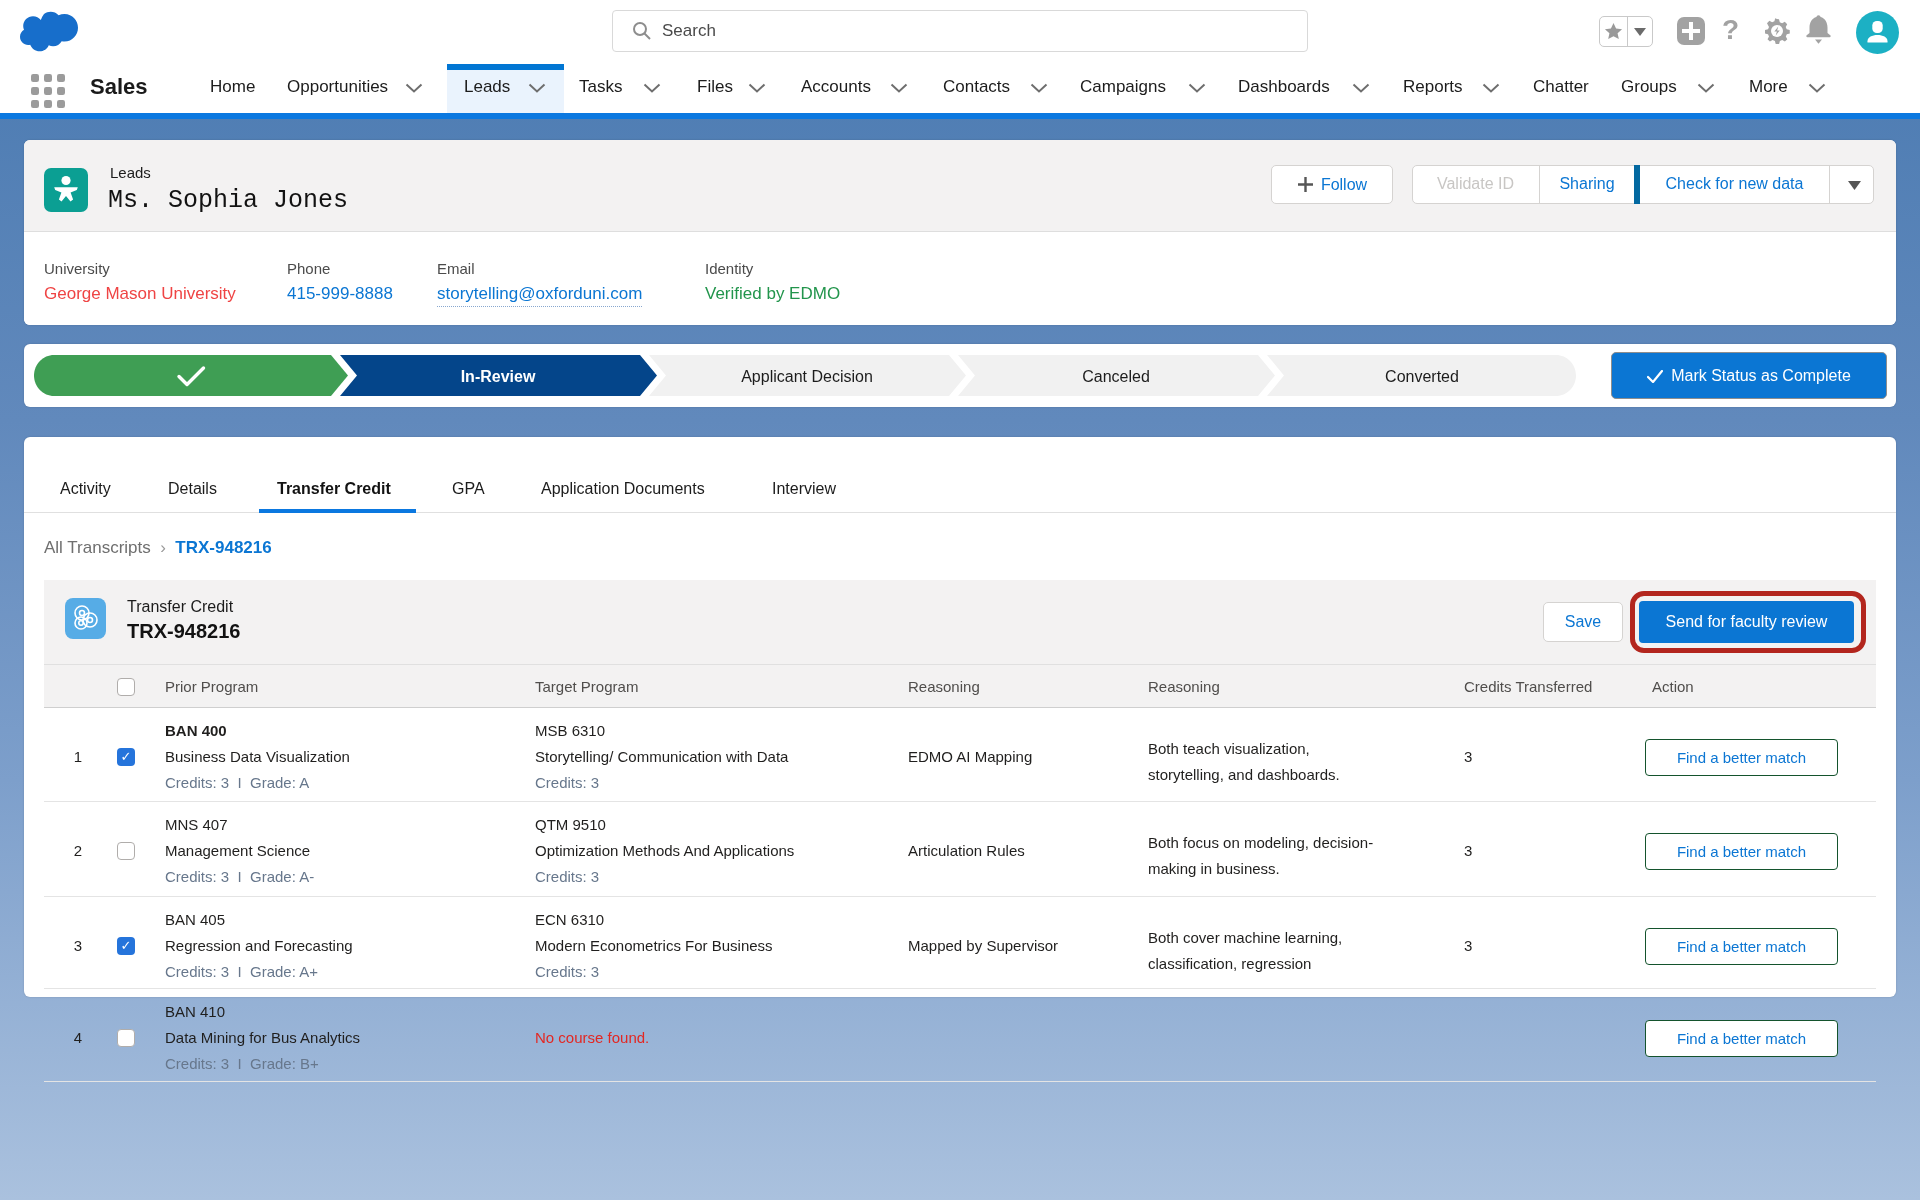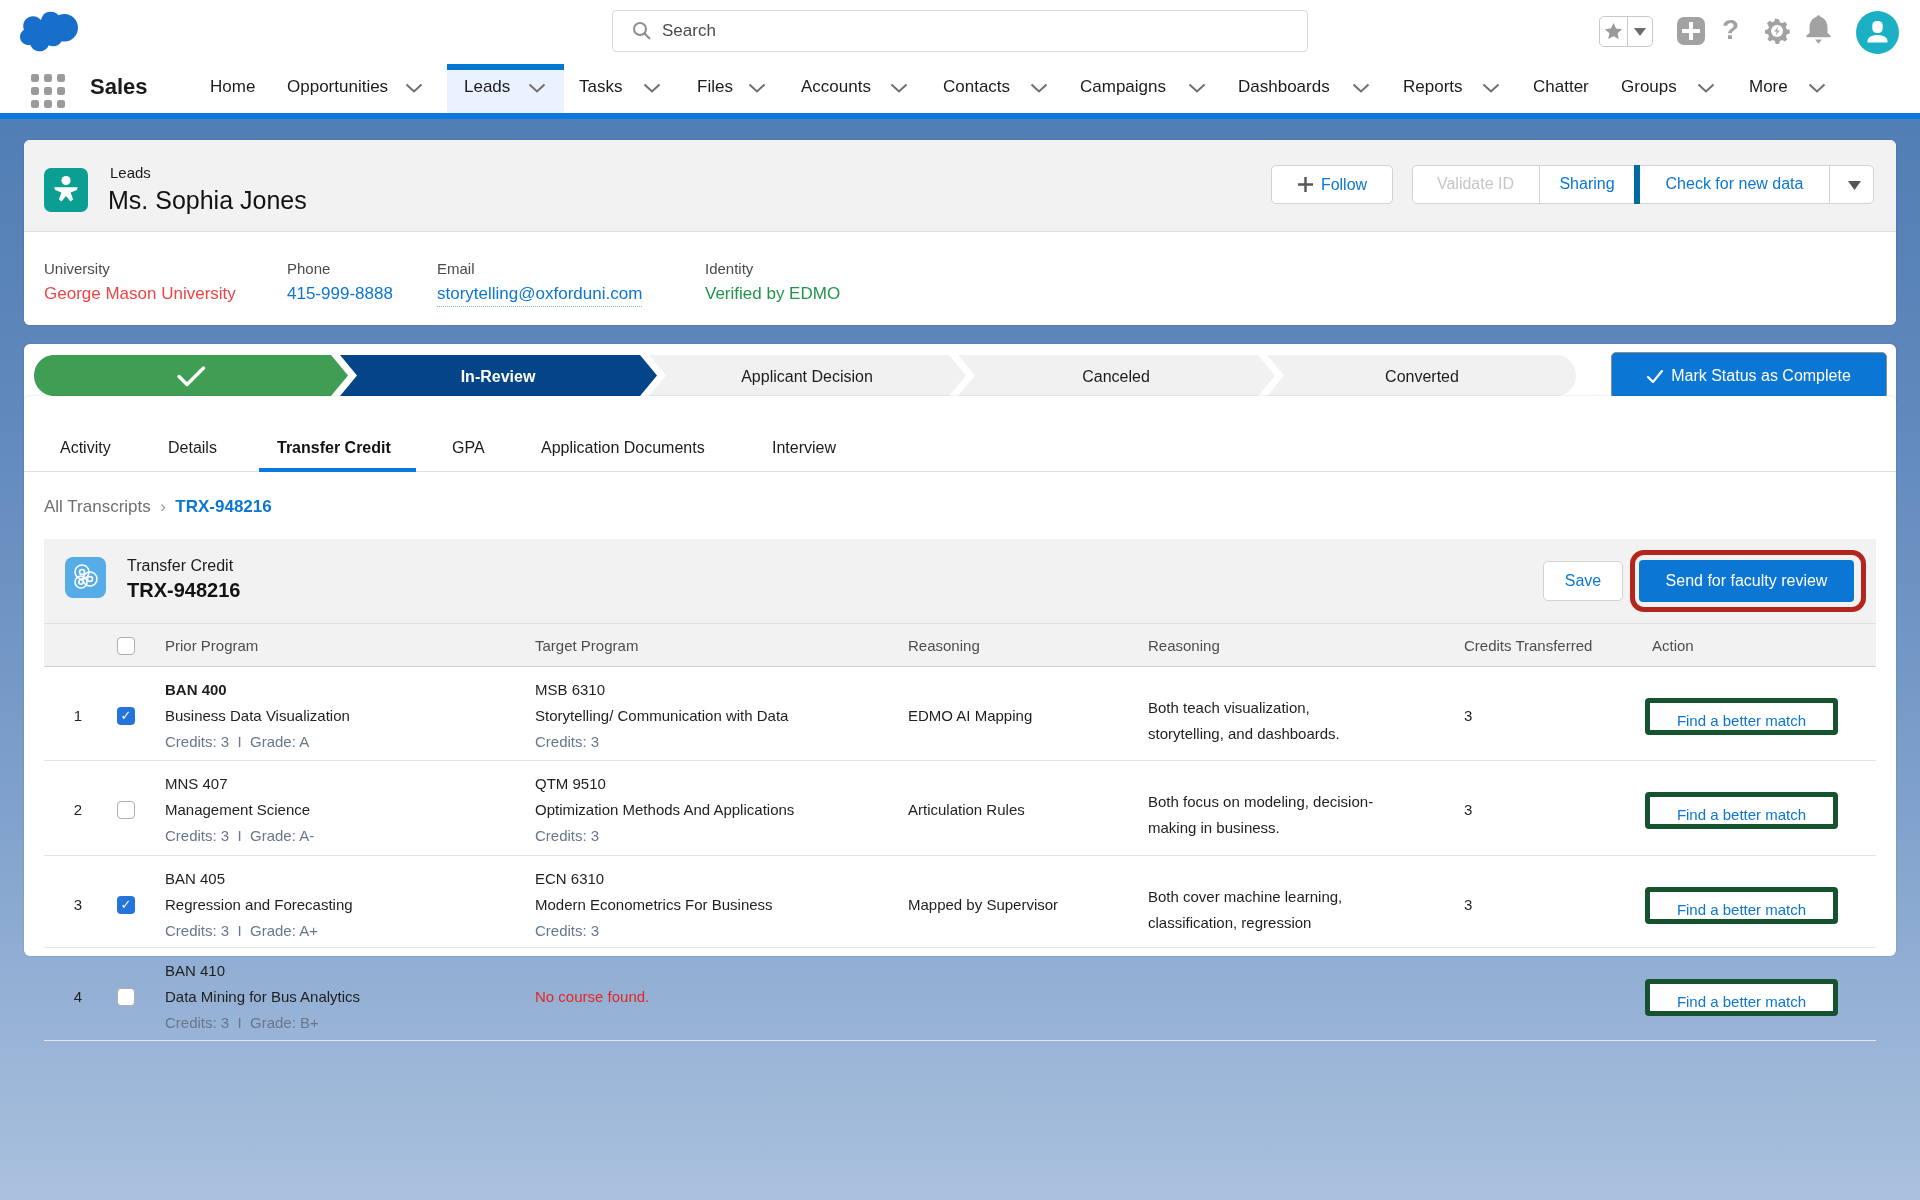--- a/index.html
+++ b/index.html
@@ -31,36 +31,36 @@
 #leadicon { position:absolute; left:20px; top:28px; width:44px; height:44px; border-radius:7px; background:#0b9f93; }
 #fieldrow { position:absolute; top:92px; left:0; right:0; bottom:0; background:#fff; border-radius:0 0 6px 6px; }
 .flabel { font-size:15px; color:#4b4b4b; }
 .fvalue { font-size:17px; color:#ef4444; }
 .btn { position:absolute; background:#fff; border:1px solid #d5d3d1; border-radius:5px; font-size:16px; color:#0b76d3; text-align:center; }
 
 
 #card2 { top:344px; height:63px; }
 
 
-#card3 { top:396px; height:560px; }
+#card3 { top:437px; height:560px; }
 .tabtxt { position:absolute; top:0; height:75px; line-height:104px; font-size:16px; color:#1c1c1c; }
 #tabline { position:absolute; top:75px; left:0; width:1872px; height:1px; background:#e0e0e0; }
 #tabunder { position:absolute; top:72px; left:235px; width:157px; height:4px; background:#0b78e0; }
 #crumb { position:absolute; top:101px; left:20px; font-size:17px; color:#6f6f6f; }
 #sechead { position:absolute; top:143px; left:20px; width:1832px; height:85px; background:#f3f2f2; border-bottom:1px solid #e0e0e0; }
 #tabhead { position:absolute; top:228px; left:20px; width:1832px; height:43px; background:#f3f2f2; border-bottom:1px solid #cfcfcf; }
 .th { position:absolute; top:0; height:43px; line-height:43px; font-size:15px; color:#504e4c; }
 .row { position:absolute; left:20px; width:1832px; border-bottom:1px solid #e4e4e4; }
 .code { position:absolute; font-size:15px; color:#201f1e; }
 .cname { position:absolute; font-size:15px; color:#201f1e; }
 .ccred { position:absolute; font-size:15px; color:#67778c; }
 .ceval { position:absolute; font-size:15px; color:#201f1e; }
 .creason { position:absolute; font-size:15px; color:#201f1e; line-height:26px; }
 .rownum { position:absolute; width:20px; text-align:center; font-size:15px; color:#201f1e; }
-.findbtn { position:absolute; left:1601px; width:193px; height:37px; border:5px solid #14532d; border-radius:4px; background:#fff; color:#0b76d3; font-size:15px; text-align:center; line-height:35px; }
+.findbtn { position:absolute; left:1601px; width:193px; height:37px; border:1px solid #14532d; border-radius:4px; background:#fff; color:#0b76d3; font-size:15px; text-align:center; line-height:35px; }
 .cb { position:absolute; width:18px; height:18px; border:1px solid #b0adab; border-radius:4px; background:#fff; }
 .cbchk { position:absolute; width:18px; height:18px; border-radius:4px; background:#2574db; color:#fff; text-align:center; line-height:18px; font-size:13px; }
 </style>
 </head>
 <body>
 
 <div id="topbar">
 
   <svg class="abs" style="left:20px;top:10px" width="58" height="42" viewBox="0 0 58 42">
     <path fill="#176ecb" d="M24 4c4.5-3.4 10.8-2.9 14.6 1.2 1.8-.8 3.8-1.2 5.9-1.2 8 0 13.5 6.6 13.5 13.7S52.4 31.5 44.5 31.5c-1 0-1.9-.1-2.8-.3-1.7 3-4.9 5-8.6 5-1.5 0-3-.4-4.3-1-1.5 3.6-5 6.1-9.2 6.1-4.3 0-8-2.7-9.4-6.5-.6.1-1.3.2-2 .2C3.6 35 0 31.3 0 26.8c0-3 1.6-5.6 4-7-.5-1.2-.8-2.4-.8-3.8C3.2 10.6 7.6 6.2 13 6.2c3.2 0 6 1.5 7.8 3.8C21.6 7.7 22.7 5.7 24 4z"></path>
@@ -177,21 +177,21 @@
 
 <div class="card" id="card1">
   <div id="card1head">
     <div id="leadicon">
       <svg style="position:absolute;left:0;top:0" width="44" height="44" viewBox="0 0 44 44">
         <circle cx="22" cy="12.5" r="4.6" fill="#fff"></circle>
         <path fill="#fff" d="M10.2 19.2h23.6l-1 2.9-6.2 2.3 2.5 7.2-2.6 2-4.5-5.5-4.5 5.5-2.6-2 2.5-7.2-6.2-2.3z"></path>
       </svg>
     </div>
     <div class="abs" style="left:86px;top:24px;font-size:15px;color:#1c1c1c;">Leads</div>
-    <div class="abs" style="left:84px;top:46px;font-size:25px;color:#121212;">Ms. Sophia Jones</div>
+    <div class="abs" style="left:84px;top:46px;font-size:25px;color:#121212;font-family:Liberation Mono, monospace;">Ms. Sophia Jones</div>
 
     <div class="btn" style="left:1247px;top:25px;width:122px;height:39px;line-height:37px;"><svg style="vertical-align:-3px;margin-right:7px" width="17" height="17" viewBox="0 0 17 17">
           <path d="M8.5 1v15M1 8.5h15" stroke="#565656" stroke-width="2.4"></path>
         </svg>Follow</div>
     <div class="btn" style="left:1388px;top:25px;width:462px;height:39px;"></div>
     <div class="abs" style="left:1388px;top:25px;width:128px;height:39px;line-height:37px;text-align:center;font-size:16px;color:#c8c6c4;border-right:1px solid #d5d3d1;">Validate ID</div>
     <div class="abs" style="left:1516px;top:25px;width:100px;height:39px;line-height:37px;text-align:center;font-size:16px;color:#0b76d3;border-right:6px solid #0369a1;">Sharing</div>
     <div class="abs" style="left:1616px;top:25px;width:190px;height:39px;line-height:37px;text-align:center;font-size:16px;color:#0b76d3;border-right:1px solid #d5d3d1;">Check for new data</div>
     <svg class="abs" style="left:1824px;top:41px" width="13" height="9" viewBox="0 0 13 9">
         <path fill="#555" d="M0 0h13L6.5 9z"></path>

